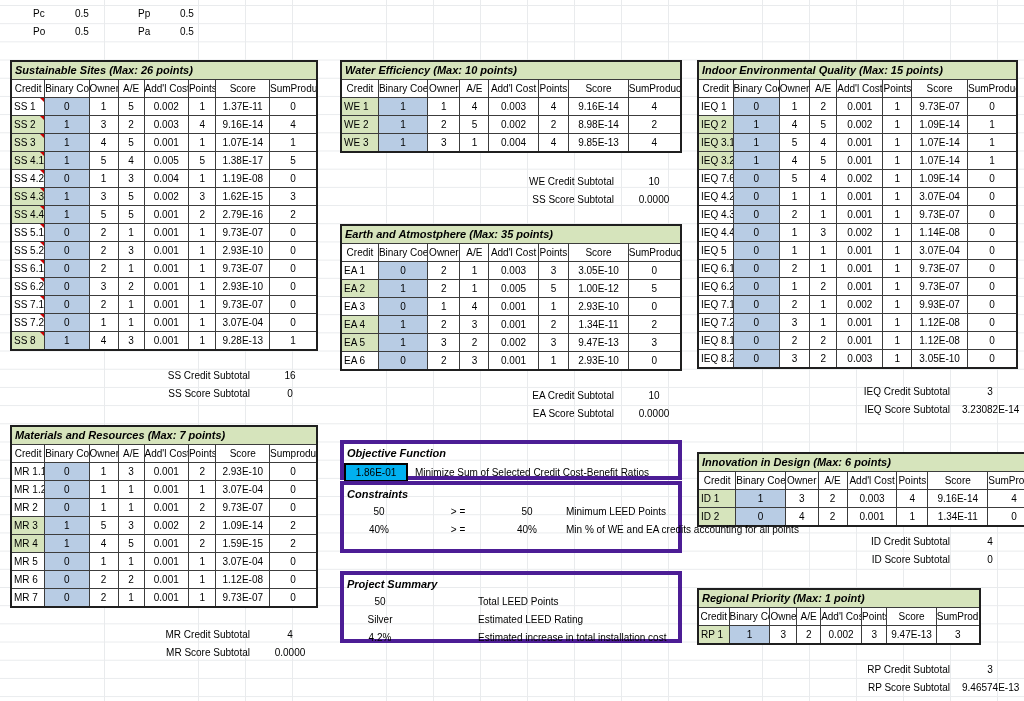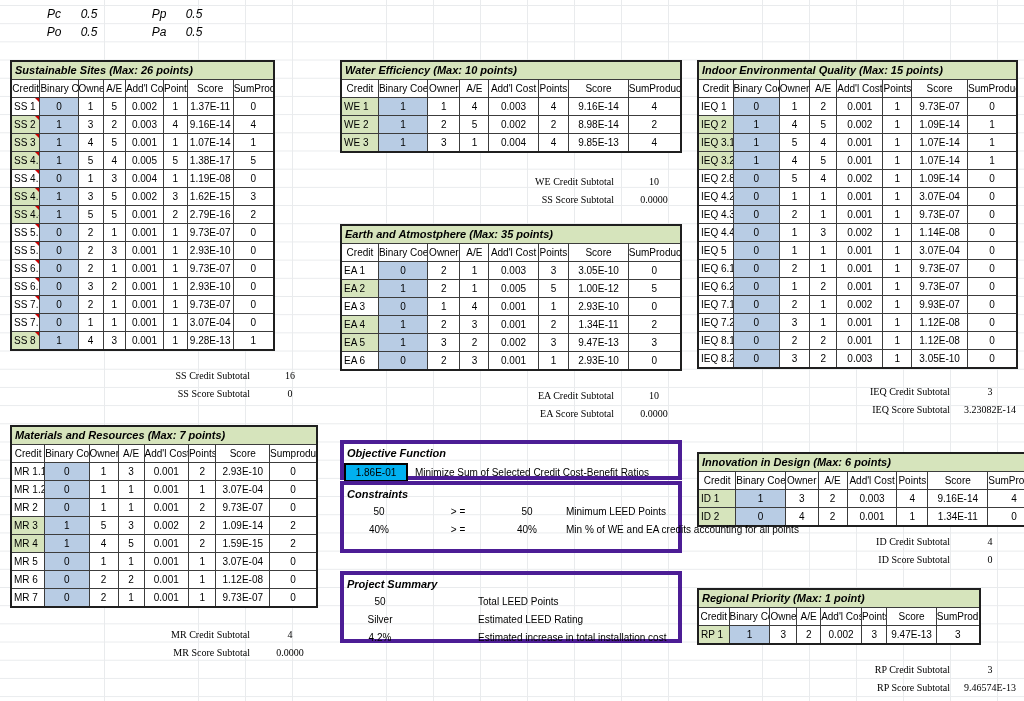--- a/index.html
+++ b/index.html
@@ -15,23 +15,23 @@
   table.ctable{border-collapse:collapse;table-layout:fixed;width:100%;background:#fff;border:2px solid #1f1f1f;}
   .ctable td{border:1px solid #3c3c3c;height:17px;font-size:10px;line-height:17px;
     text-align:center;padding:0;overflow:hidden;white-space:nowrap;background:#fff;}
   .ctable .title-cell{background:var(--green,#d6e4bc);font-weight:bold;font-style:italic;
     text-align:left;font-size:11px;padding-left:3px;}
   .ctable .credit-cell{text-align:left;padding-left:2px;position:relative;}
   .ctable .credit-cell.sel{background:var(--green,#d6e4bc);}
   .ctable .binary-cell{background:var(--blue,#b8cce4);}
   .tri{position:absolute;top:0;right:0;width:0;height:0;
     border-left:4px solid transparent;border-top:4px solid #c00;}
-  .pcell{position:absolute;height:18px;line-height:18px;font-size:12px;text-align:center;font-style:italic;}
+  .pcell{position:absolute;height:18px;line-height:18px;font-size:10px;}
   .subs{position:absolute;font-size:10px;}
-  .sub-line{display:flex;align-items:center;height:18px;justify-content:flex-end;font-family:Liberation Serif, serif;}
+  .sub-line{display:flex;align-items:center;height:18px;justify-content:flex-end;}
   .sub-label{padding-right:12px;white-space:nowrap;}
   .sub-value{width:56px;text-align:center;white-space:nowrap;}
   .box{position:absolute;border:4px solid #4c1d95;font-size:10px;box-sizing:border-box;}
   .box-title{height:18px;line-height:18px;font-weight:bold;font-style:italic;font-size:11px;padding-left:3px;}
   .obj-row{display:flex;height:20px;align-items:center;}
   .obj-value{width:60px;background:var(--cyan,#00b0f0);border:2px solid #000;
     text-align:center;height:15px;line-height:15px;flex:none;}
   .obj-desc{padding-left:7px;white-space:nowrap;}
   .cons-row{display:flex;height:18px;line-height:18px;}
   .cons-lhs{width:70px;text-align:center;flex:none;}
@@ -49,21 +49,21 @@
   <span class="pcell" style="left:33px;top:5px;width:42px">Pc</span>
   <span class="pcell" style="left:75px;top:5px;width:28px">0.5</span>
   <span class="pcell" style="left:138px;top:5px;width:42px">Pp</span>
   <span class="pcell" style="left:180px;top:5px;width:28px">0.5</span>
   <span class="pcell" style="left:33px;top:23px;width:42px">Po</span>
   <span class="pcell" style="left:75px;top:23px;width:28px">0.5</span>
   <span class="pcell" style="left:138px;top:23px;width:42px">Pa</span>
   <span class="pcell" style="left:180px;top:23px;width:28px">0.5</span>
 </div>
 
-<div class="section" style="left:10px;top:60px;width:265px">
+<div class="section" style="left:10px;top:60px;width:308px">
     <table class="ctable">
       <colgroup>
         <col style="width: 11%;">
         <col style="width: 14.5%;">
         <col style="width: 9.5%;">
         <col style="width: 8.5%;">
         <col style="width: 14.5%;">
         <col style="width: 9%;">
         <col style="width: 17.5%;">
         <col style="width: 15.5%;">
@@ -542,21 +542,21 @@
           <td class="credit-cell sel">IEQ 3.2</td>
           <td class="binary-cell">1</td>
           <td class="data-cell">4</td>
           <td class="data-cell">5</td>
           <td class="data-cell">0.001</td>
           <td class="data-cell">1</td>
           <td class="data-cell">1.07E-14</td>
           <td class="data-cell">1</td>
         </tr>
         <tr>
-          <td class="credit-cell">IEQ 2.8</td>
+          <td class="credit-cell">IEQ 7.6</td>
           <td class="binary-cell">0</td>
           <td class="data-cell">5</td>
           <td class="data-cell">4</td>
           <td class="data-cell">0.002</td>
           <td class="data-cell">1</td>
           <td class="data-cell">1.09E-14</td>
           <td class="data-cell">0</td>
         </tr>
         <tr>
           <td class="credit-cell">IEQ 4.2</td>

